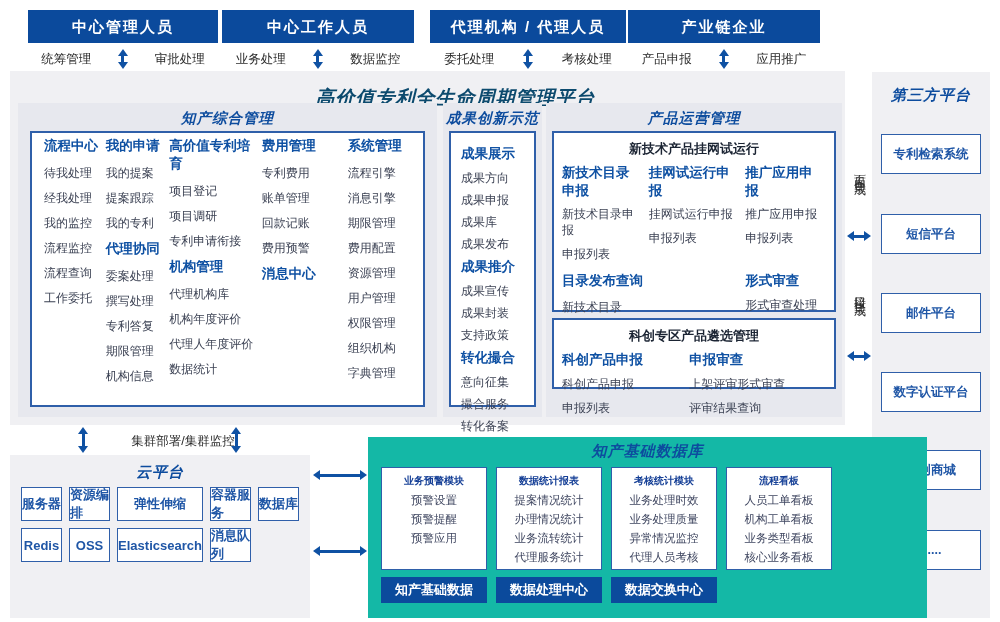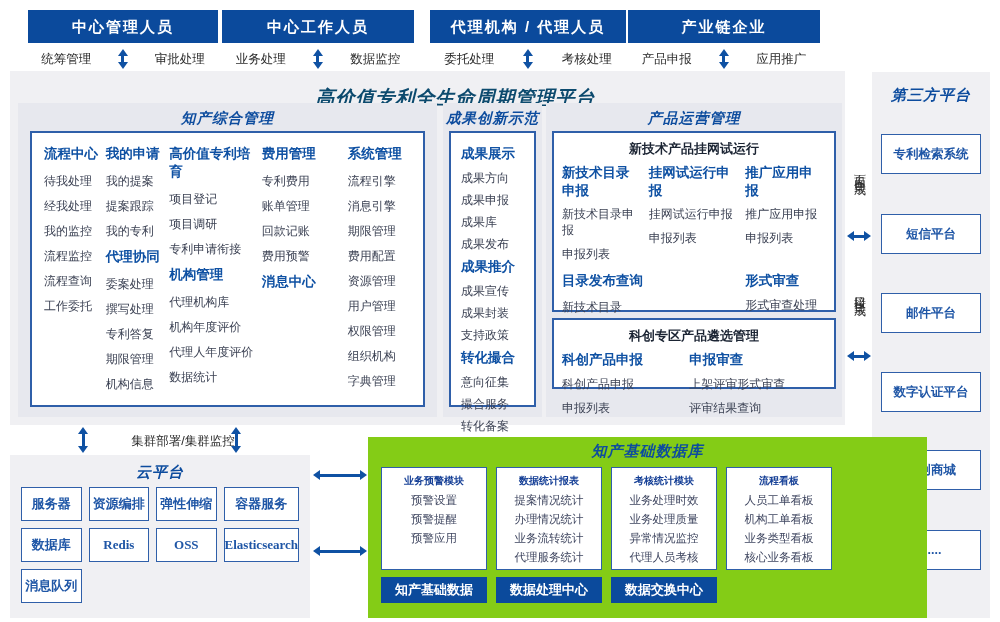--- a/index.html
+++ b/index.html
@@ -26,21 +26,21 @@
   
   #main-panel{position:absolute;left:10px;top:71px;width:835px;height:354px;background:#f0f0f3;}
   #platform-title{position:absolute;left:0;top:14px;width:100%;text-align:center;
     font-size:19px;font-weight:bold;font-style:italic;color:#0c4a6e;letter-spacing:1px;margin-left:28px;}
   .section{position:absolute;top:32px;height:314px;background:#e7e8ee;}
   #s1{left:8px;width:419px;}
   #s2{left:433px;width:99px;}
   #s3{left:536px;width:296px;}
   .sec-title{text-align:center;font-size:14.5px;font-weight:bold;font-style:italic;color:#0d4c9e;padding-top:6px;letter-spacing:1px;}
   .wbox{position:absolute;background:#fff;border:2px solid #2f5fa9;box-sizing:border-box;}
-  #s1box{left:12px;top:28px;width:395px;height:276px;display:flex;padding:10px 12px;}
+  #s1box{left:12px;top:28px;width:395px;height:276px;display:flex;padding:2px 12px;}
   #s1box .col{margin-right:2px;}
   #s1box .col.c1{width:74px;} #s1box .col.c2{width:76px;} #s1box .col.c3{width:112px;}
   #s1box .col.c4{width:104px;} #s1box .col.c5{width:76px;}
   .col-h{font-size:13.5px;font-weight:bold;color:#0f51a3;margin:2px 0 10px;}
   .mi{font-size:12px;color:#3c4254;margin:0 0 9px;line-height:16px;}
 
   #s2box{left:6px;top:28px;width:87px;height:276px;padding:8px 0 0 10px;}
   #s2box .col-h{margin:4px 0 7px;}
   #s2box .mi{margin:0 0 6px;}
 
@@ -73,26 +73,26 @@
   .tp-box:nth-of-type(2){top:62px;} .tp-box:nth-of-type(3){top:142px;} .tp-box:nth-of-type(4){top:221px;}
   .tp-box:nth-of-type(5){top:300px;} .tp-box:nth-of-type(6){top:378px;} .tp-box:nth-of-type(7){top:458px;}
 
   
   #cluster-label{position:absolute;left:108px;top:433px;width:150px;text-align:center;font-size:12.5px;color:#2b2b2b;}
   #cl-arr1{position:absolute;left:78px;top:427px;} #cl-arr2{position:absolute;left:231px;top:427px;}
 
   
   #cloud{position:absolute;left:10px;top:455px;width:300px;height:163px;background:#f0f0f3;}
   #cloud .sec-title{font-size:15px;padding-top:8px;}
-  #cloud-grid{display:grid;grid-template-columns:repeat(4,1fr);gap:7px 7px;padding:5px 11px 0;font-family:Liberation Serif, serif;}
+  #cloud-grid{display:grid;grid-template-columns:repeat(5,1fr);gap:7px 7px;padding:5px 11px 0;}
   .cloud-box{height:34px;background:#fff;border:1.5px solid #2f5fa9;box-sizing:border-box;
     display:flex;align-items:center;justify-content:center;font-size:13px;color:#1f56a6;font-weight:bold;}
 
   
-  #kdb{position:absolute;left:368px;top:437px;width:559px;height:181px;background:#84cc16;}
+  #kdb{position:absolute;left:368px;top:437px;width:559px;height:181px;background:#14b8a6;}
   #kdb .sec-title{font-size:15px;padding-top:5px;font-weight:bold;}
   #kdb-modules{position:absolute;left:13px;top:30px;display:flex;gap:9px;}
   .module{width:106px;height:103px;background:#fff;border:1.5px solid #2f5fa9;box-sizing:border-box;text-align:center;padding-top:6px;}
   .module .col-h{font-size:10px;color:#153f96;margin:0 0 5px;}
   .module .mi{font-size:11.5px;color:#3f4660;margin:0 0 4px;line-height:15px;}
   #kdb-centers{position:absolute;left:13px;top:140px;display:flex;gap:9px;}
   .center-btn{width:106px;height:26px;background:#0b4a9c;color:#fff;font-weight:bold;font-size:13px;
     display:flex;align-items:center;justify-content:center;box-sizing:border-box;}
 
   #db-arr1{left:313px;top:470px;width:54px;} #db-arr2{left:313px;top:546px;width:54px;}

